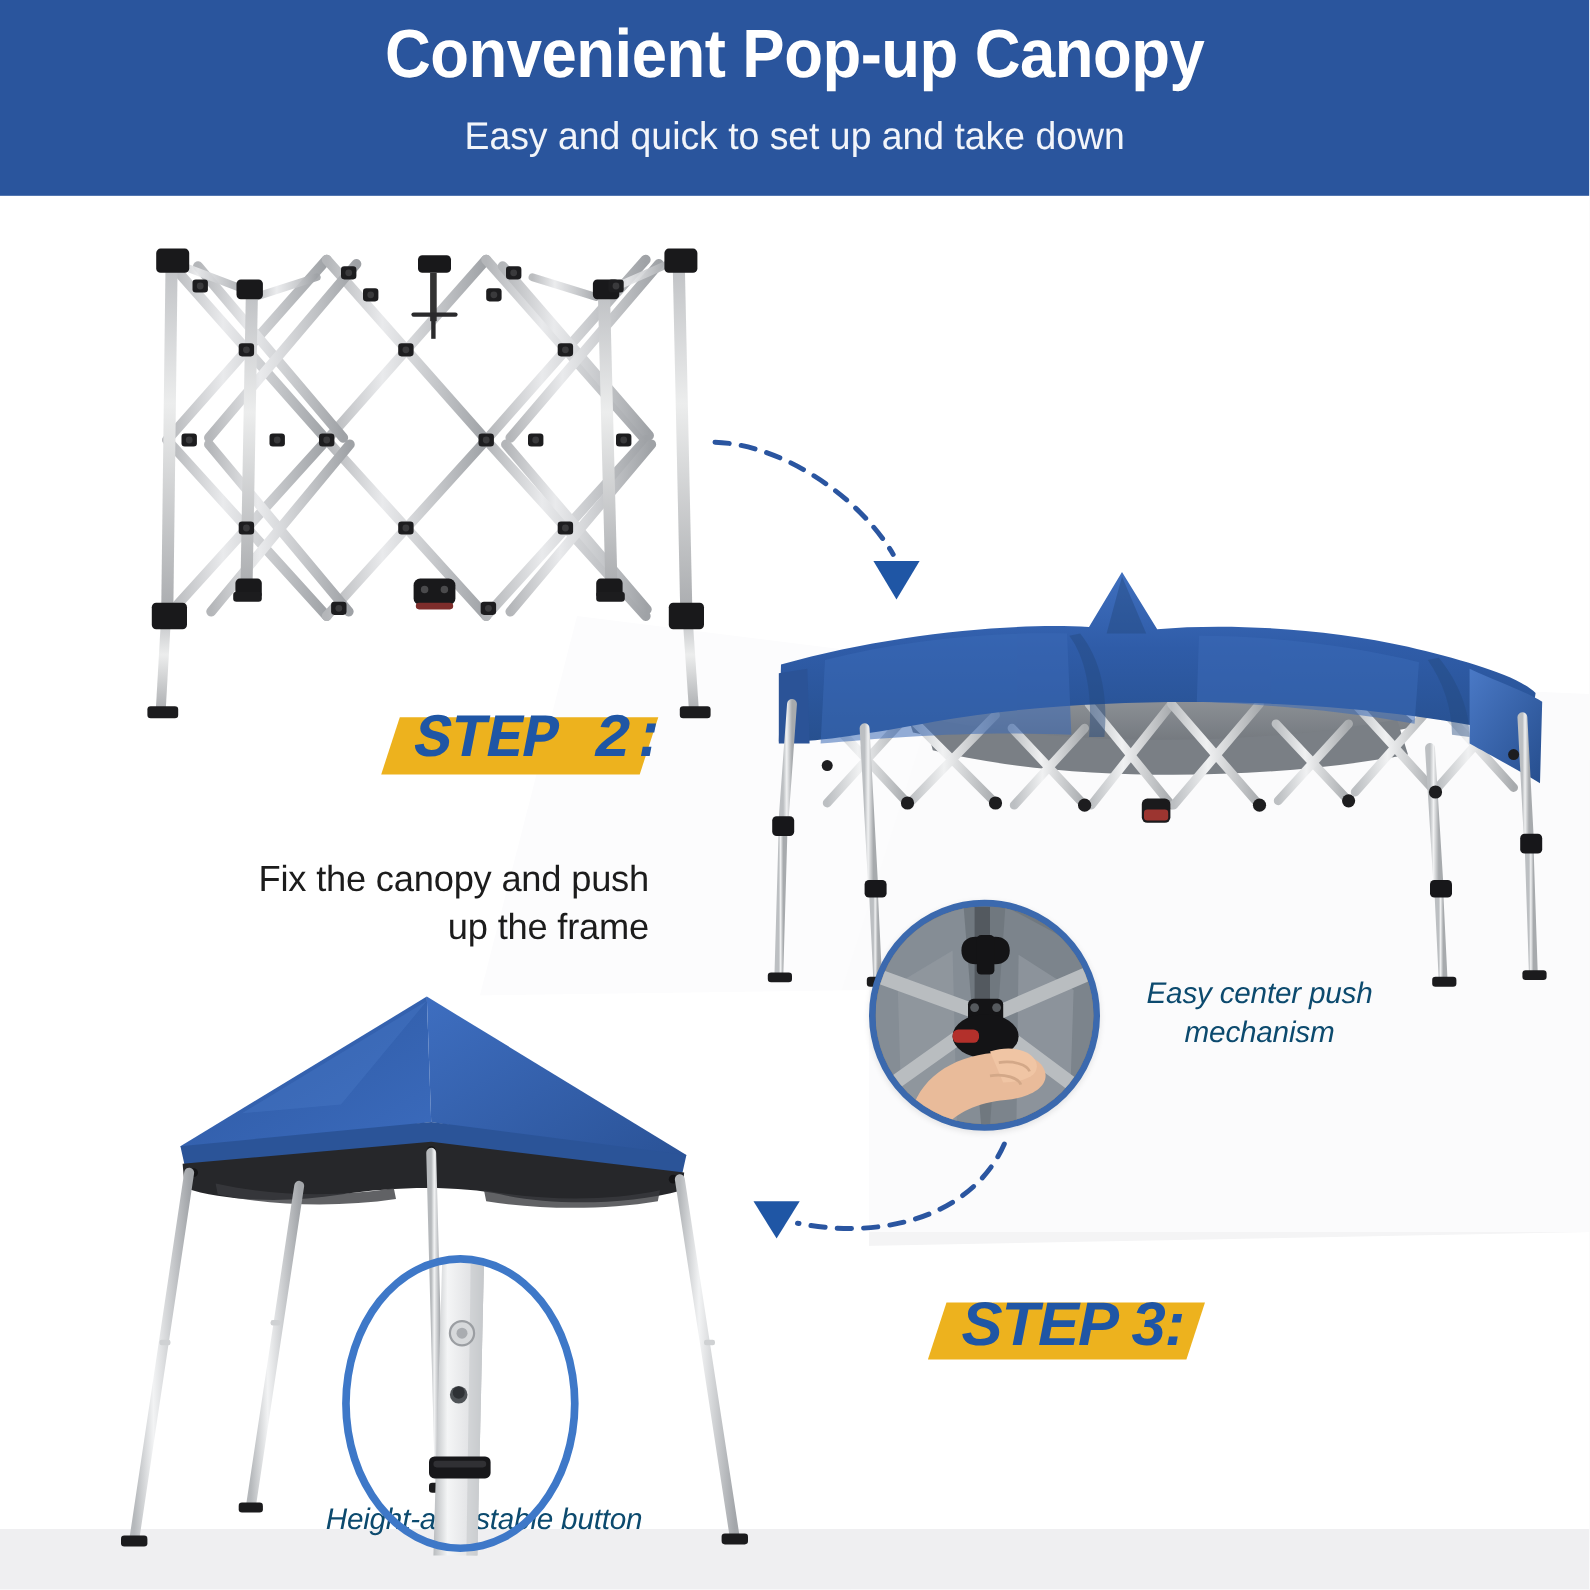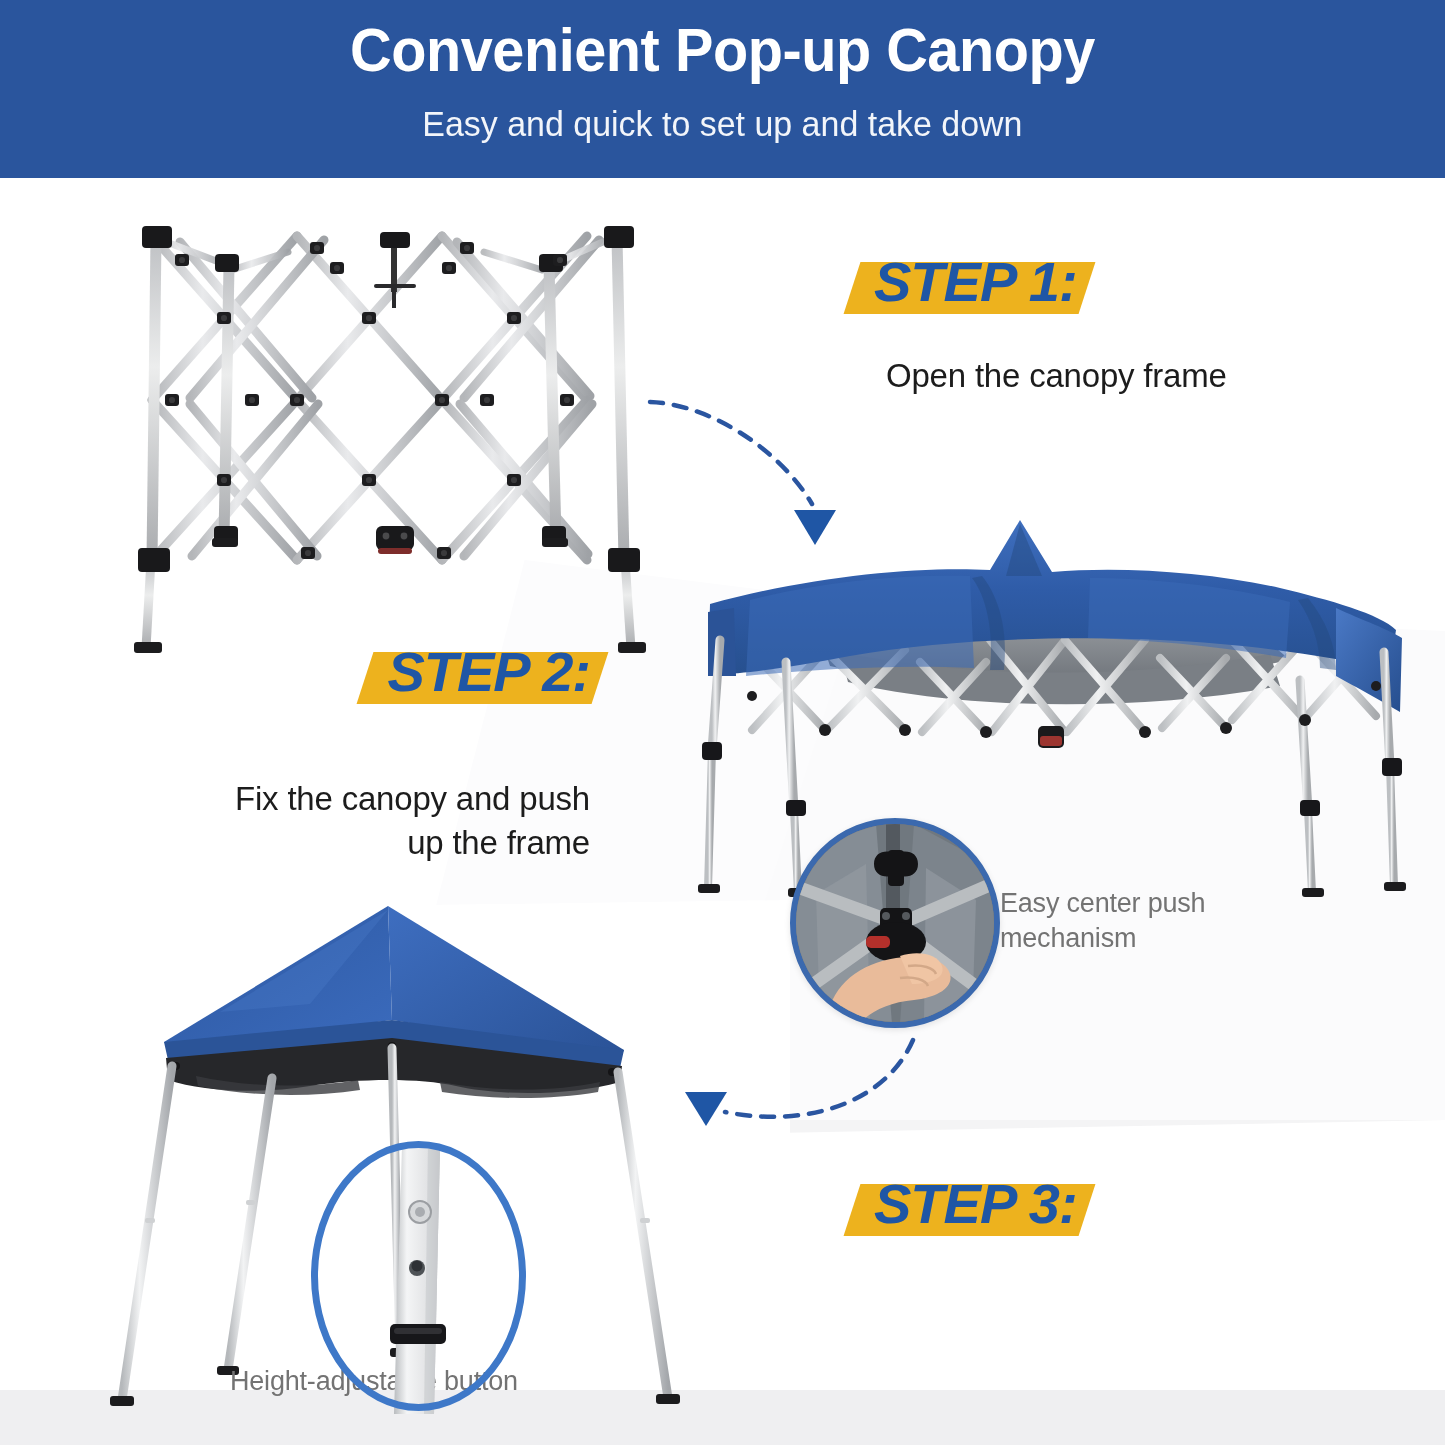--- a/index.html
+++ b/index.html
@@ -63,29 +63,29 @@
     padding-left:22px; line-height:72px;
     transform:scaleX(0.97); transform-origin:left center;
   }
   .step-body{
     font-size:33px; color:#1c1c1c; font-weight:400;
     line-height:1.32; white-space:pre-line; letter-spacing:-0.2px;
   }
   #step1{ left:852px; top:246px; }
   #step1 .step-body{ margin-top:38px; margin-left:34px; }
   #step2{ left:80px; top:636px; text-align:right; }
-  #step2 .step-head{ margin-left:275px; }
+  #step2 .step-head{ margin-left:275px;font-family:Liberation Mono, monospace; }
   #step2 .step-body{ margin-top:71px; text-align:right; width:510px; }
   #step3{ left:852px; top:1168px; }
   #step3 .step-body{ margin-top:40px; margin-left:34px; }
 
   
   .callout{
-    position:absolute; z-index:30; font-size:27px; color:#737373;
-    line-height:1.3; text-align:left; white-space:pre-line; letter-spacing:-0.2px;
+    position:absolute; z-index:30; font-size:27px; color:#0c4a6e;
+    line-height:1.3; text-align:center; white-space:pre-line; letter-spacing:-0.2px;font-style:italic;
   }
   #callout-center{ left:1000px; top:886px; width:290px; }
   #callout-height{ left:230px; top:1364px; width:420px; }
 
   
   .arrow-svg{ position:absolute; z-index:32; overflow:visible; }
   #arrow1{ left:640px; top:380px; }
   #arrow2{ left:655px; top:1030px; }
 
   
@@ -489,27 +489,20 @@
   <svg id="arrow1" class="arrow-svg" width="230" height="175" viewBox="0 0 230 175">
     <path d="M10,22 C70,24 140,70 172,124" stroke="#2A55A0" stroke-width="4.5" fill="none" stroke-dasharray="13 11" stroke-linecap="round"></path>
     <polygon points="154,130 196,130 175,165" fill="#1F56A5"></polygon>
   </svg>
 
   <svg id="arrow2" class="arrow-svg" width="270" height="135" viewBox="0 0 270 135">
     <path d="M258,10 C230,74 150,98 70,82" stroke="#2A55A0" stroke-width="4.5" fill="none" stroke-dasharray="13 11" stroke-linecap="round"></path>
     <polygon points="30,62 72,62 51,96" fill="#1F56A5"></polygon>
   </svg>
 
-  <div class="step" id="step1">
-    <div class="step-head">
-      <span class="step-ribbon"></span>
-      <span class="step-label">STEP 1:</span>
-    </div>
-    <div class="step-body">Open the canopy frame</div>
-  </div>
 
   <div class="step" id="step2">
     <div class="step-head">
       <span class="step-ribbon"></span>
       <span class="step-label">STEP 2:</span>
     </div>
     <div class="step-body">Fix the canopy and push
 up the frame</div>
   </div>
 

